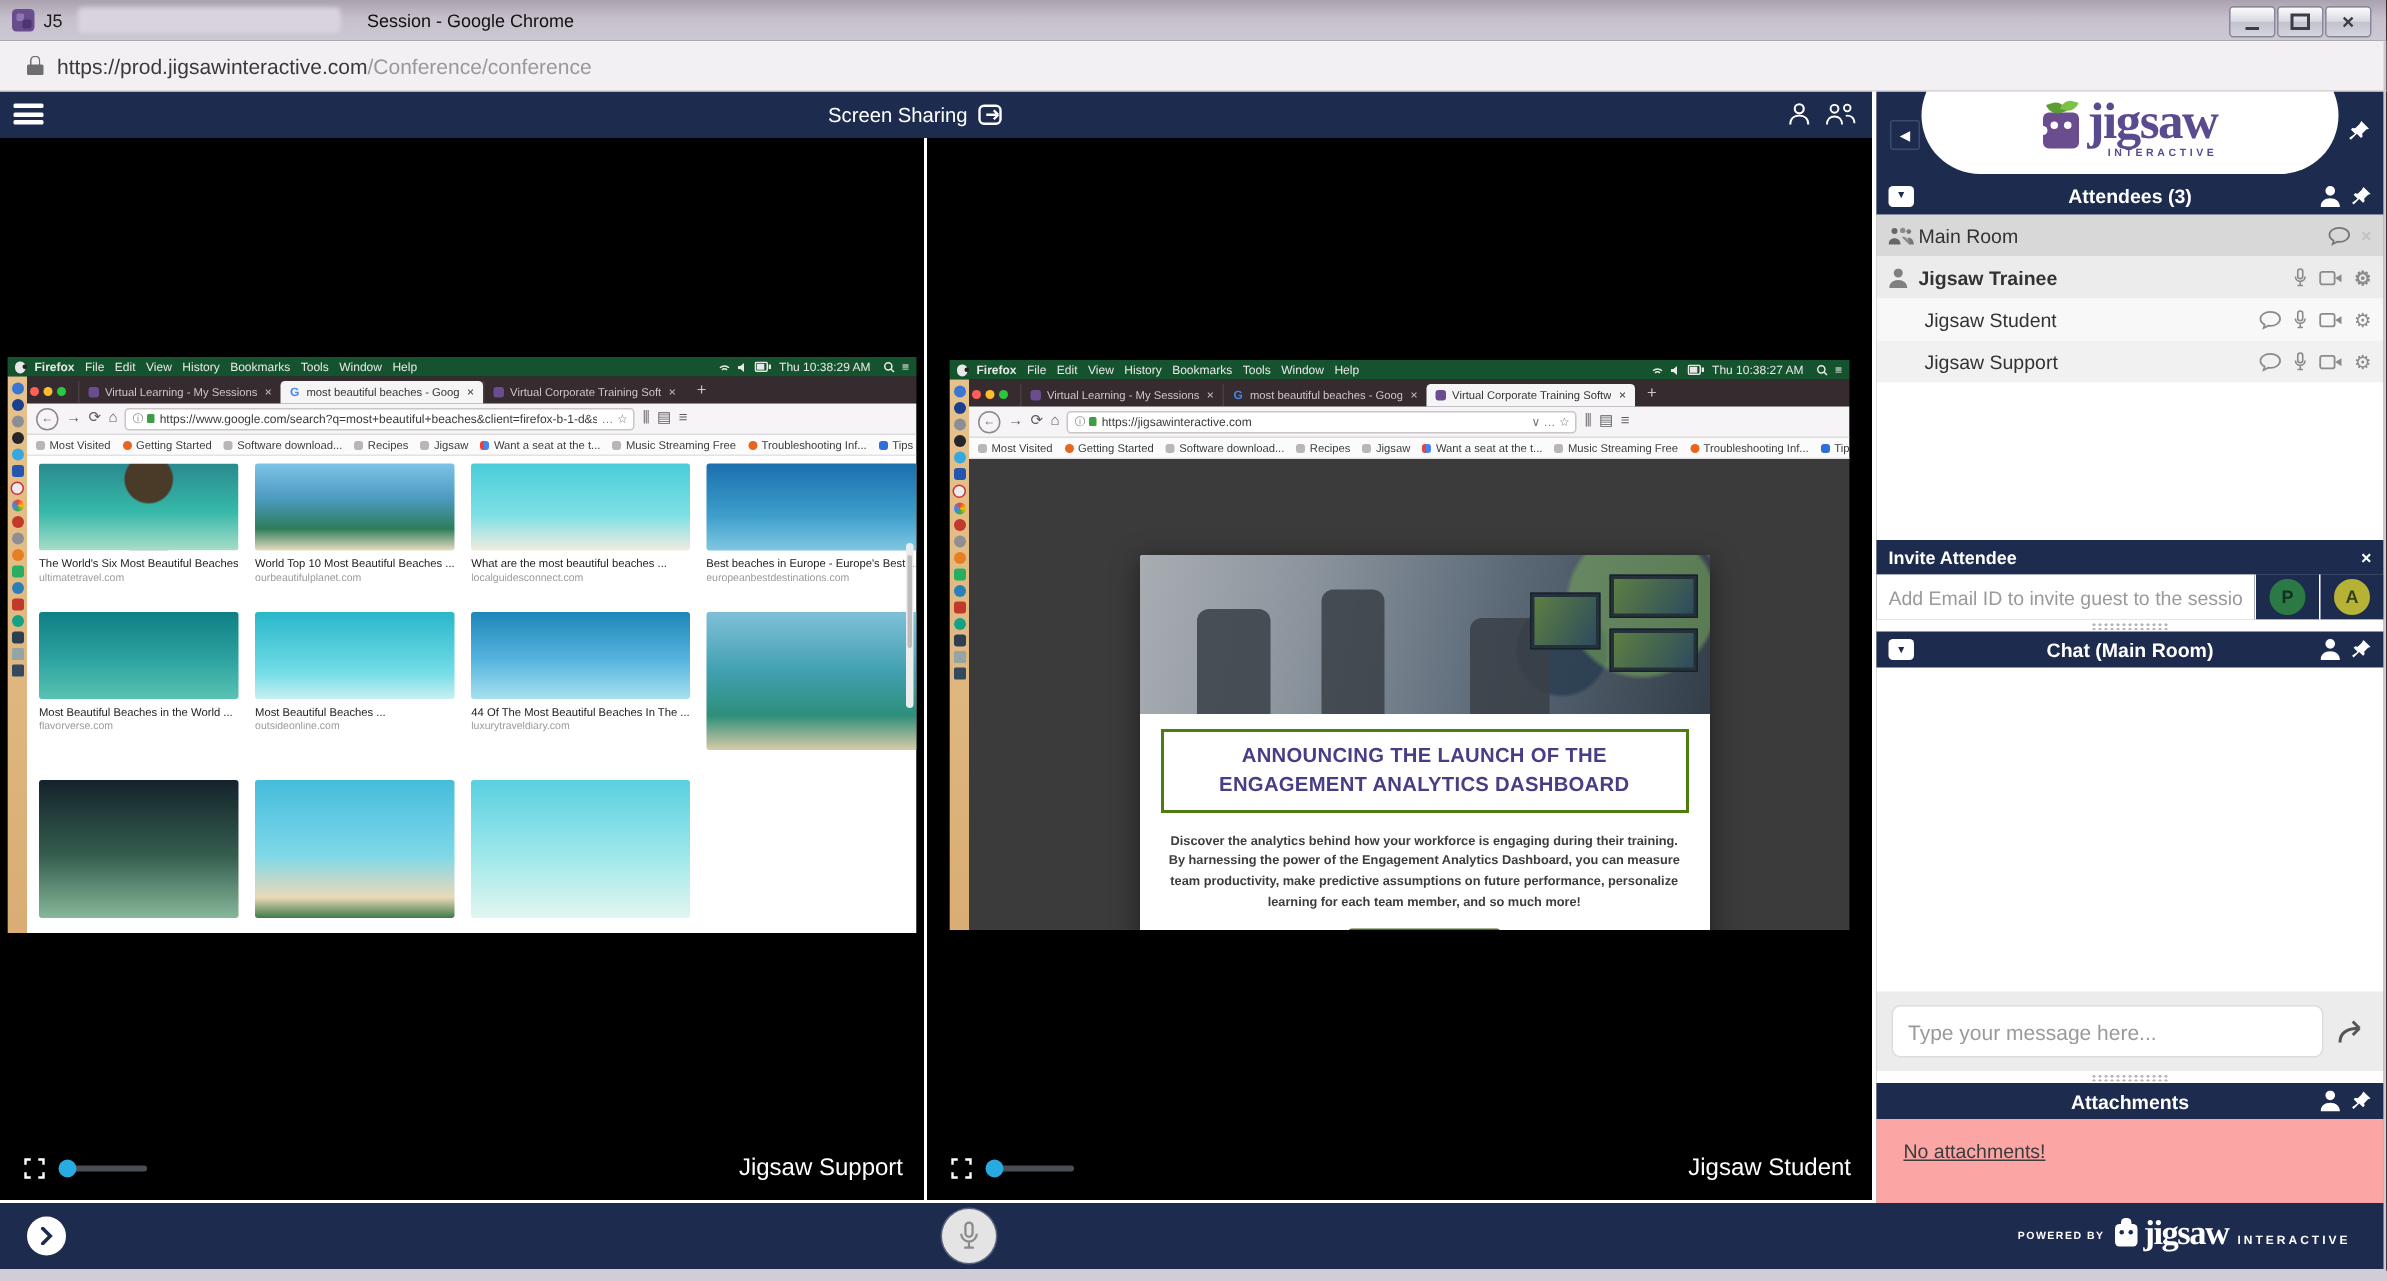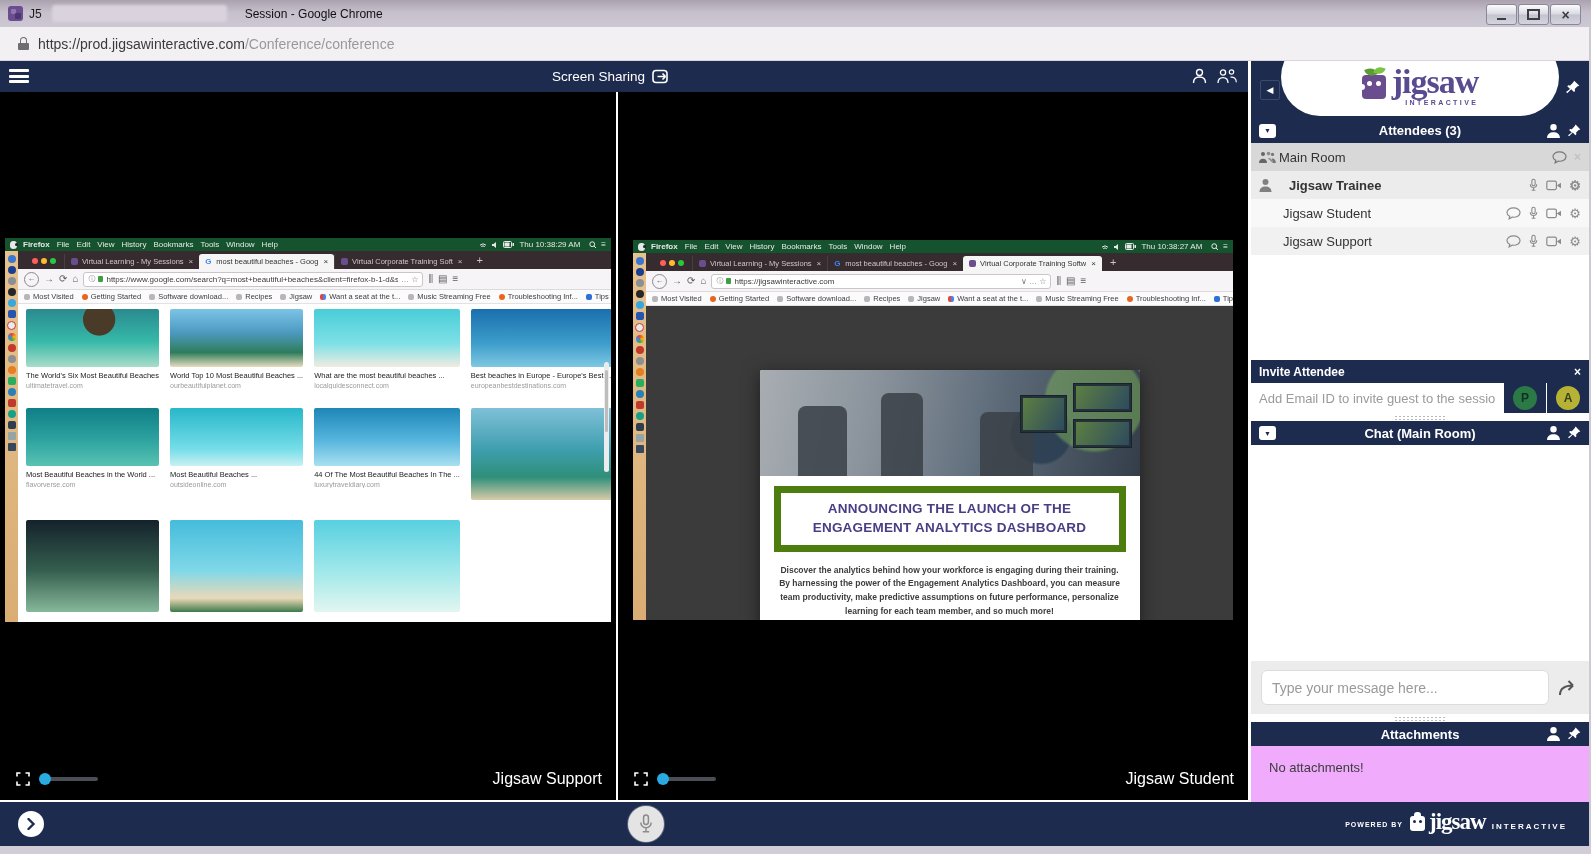--- a/index.html
+++ b/index.html
@@ -77,21 +77,21 @@
   .dk:nth-child(3){background:#8a8f96;}.dk:nth-child(4){background:#26262a;}
   .dk:nth-child(5){background:#37a7e0;}.dk:nth-child(6){background:#2456b0;border-radius:2px;}
   .dk:nth-child(7){background:#e8ecef;border:1px solid #c33;width:7px;height:7px;}
   .dk:nth-child(8){background:conic-gradient(#ea4335,#fbbc05,#34a853,#4285f4,#ea4335);}
   .dk:nth-child(9){background:#c0392b;}.dk:nth-child(10){background:#8e8e93;}
   .dk:nth-child(11){background:#e67e22;}.dk:nth-child(12){background:#27ae60;border-radius:2px;}
   .dk:nth-child(13){background:#2980b9;}.dk:nth-child(14){background:#c0392b;border-radius:2px;}
   .dk:nth-child(15){background:#16a085;}.dk:nth-child(16){background:#2c3e50;border-radius:2px;}
   .dk:nth-child(17){background:#95a5a6;border-radius:1px;}.dk:nth-child(18){background:#34495e;border-radius:1px;}
   .fxwin{flex:1;display:flex;flex-direction:column;min-width:0;}
-  .tabbar{height:18px;background:#362b2f;display:flex;align-items:flex-end;padding-left:12px;flex:none;}
+  .tabbar{height:18px;background:#362b2f;display:flex;align-items:flex-end;padding-left:0;flex:none;}
   .lights{display:flex;gap:3px;align-items:center;margin:0 8px 5px 2px;}
   .lights i{width:6px;height:6px;border-radius:50%;}
   .lights i:nth-child(1){background:#ff5f57;}.lights i:nth-child(2){background:#febc2e;}.lights i:nth-child(3){background:#28c840;}
   .tab{height:15px;display:flex;align-items:center;padding:0 6px;max-width:128px;min-width:0;
     color:#cfc6ca;font-size:7.5px;border-left:1px solid #4a3e42;}
   .tab.active{background:#f6f5f6;color:#333;border-radius:3px 3px 0 0;border-left:none;}
   .tab .fav{width:7px;height:7px;border-radius:2px;margin-right:4px;flex:none;}
   .fav.jig{background:#6a4d8e;}
   .fav.g{background:none;color:#4285f4;font-weight:bold;font-size:8px;line-height:7px;}
   .tab .tlabel{overflow:hidden;white-space:nowrap;text-overflow:ellipsis;}
@@ -142,21 +142,21 @@
   .modal{position:relative;width:380px;margin:64px auto 0;background:#fff;border-radius:2px;
     box-shadow:0 4px 18px rgba(0,0,0,.5);padding-bottom:2px;}
   .modal-x{position:absolute;top:4px;right:7px;color:#555;font-size:11px;line-height:1;}
   .modal-photo{height:106px;margin:0;border-radius:2px 2px 0 0;position:relative;overflow:hidden;
     background:radial-gradient(circle at 88% 30%,rgba(120,170,90,.55) 0 14%,transparent 15%),
                radial-gradient(circle at 74% 60%,rgba(40,60,80,.8) 0 10%,transparent 11%),
                linear-gradient(100deg,#a8adb2 0%,#8a939c 30%,#5c6a78 62%,#333e49 100%);}
   .sil{position:absolute;background:#3a3f46;border-radius:8px 8px 0 0;opacity:.85;}
   .scr{position:absolute;background:#24313b;border:1px solid #18222a;}
   .scr .glow{position:absolute;inset:2px;background:linear-gradient(120deg,#5d7f42,#2d4b5e);}
-  .headline-box{margin:10px 14px 0;border:7px solid #4d7c0f;padding:7px 6px;}
+  .headline-box{margin:10px 14px 0;border:2px solid #4d7c0f;padding:7px 6px;}
   .headline{color:#4b3d85;font-weight:bold;font-size:13.5px;line-height:1.4;text-align:center;letter-spacing:.2px;}
   .modal-body{font-size:8.5px;font-weight:bold;color:#3d3d3d;line-height:1.6;text-align:center;margin:12px 18px 0;}
   .cta{display:block;margin:11px auto 13px;background:#67881f;border:1px solid #51701a;color:#fff;
     font-weight:bold;font-size:9px;letter-spacing:.5px;padding:5px 17px;border-radius:2px;font-family:inherit;}
 
   
   .sidebar{position:absolute;left:1251px;top:60px;width:338px;height:742px;background:#fff;display:flex;flex-direction:column;z-index:20;}
   .sb-logo{height:58px;background:#1d2b4e;position:relative;flex:none;overflow:hidden;}
   .sb-blob{position:absolute;left:30px;right:30px;top:-22px;height:78px;background:#fff;border-radius:40px;}
   .sb-back{position:absolute;left:9px;top:20px;width:18px;height:18px;background:#1d2b4e;border:1px solid #3a4a70;border-radius:2px;
@@ -171,21 +171,21 @@
   .brand-text{display:flex;flex-direction:column;align-items:flex-end;}
   .brand-name{font-family:"Liberation Serif",serif;font-weight:bold;font-size:34px;line-height:.9;color:#5a4b91;letter-spacing:-1px;}
   .brand-tag{font-size:7px;letter-spacing:2.4px;color:#5a4b91;font-weight:bold;margin-top:1px;}
   .sb-hdr{background:#1d2b4e;color:#fff;display:flex;align-items:center;padding:0 8px;flex:none;position:relative;}
   .sb-hdr .title{position:absolute;left:0;right:0;text-align:center;font-weight:bold;font-size:13px;}
   .sb-hdr .rt{margin-left:auto;display:flex;align-items:center;gap:7px;z-index:1;}
   .dd-btn{width:17px;height:14px;background:#fff;border-radius:3px;color:#1d2b4e;font-size:7px;
     display:flex;align-items:center;justify-content:center;z-index:1;}
   .att-hdr{height:25px;}
   .att-row{display:flex;align-items:center;padding:0 8px;font-size:13px;color:#333;flex:none;}
-  .att-row .nm{margin-left:17px;white-space:nowrap;overflow:hidden;}
+  .att-row .nm{margin-left:7px;white-space:nowrap;overflow:hidden;}
   .att-row .icons{margin-left:auto;display:flex;align-items:center;gap:7px;}
   .row-mainroom{height:28px;background:#d8d8d8;}
   .row-m0{height:28px;background:#ececec;font-weight:bold;}
   .row-m1{height:28px;background:#f8f8f8;}
   .row-m2{height:28px;background:#f1f1f1;}
   .row-m1 .nm,.row-m2 .nm{margin-left:24px;font-weight:normal;}
   .gear-g{font-size:13px;color:#8b8b8b;line-height:1;}
   .x-lite{color:#c2c2c2;font-size:12px;font-weight:bold;}
   .att-space{flex:none;height:105px;background:#fff;}
   .inv-hdr{height:23px;background:#1d2b4e;color:#fff;display:flex;align-items:center;padding:0 8px;flex:none;}
@@ -200,21 +200,21 @@
   .cb-p{background:#2b7a45;}
   .cb-a{background:#b5b235;}
   .grip{height:8px;background:#fff;display:flex;align-items:center;justify-content:center;flex:none;}
   .grip i{width:52px;height:5px;background:radial-gradient(#b8b8b8 1px,transparent 1.1px);background-size:4px 3px;}
   .chat-hdr{height:24px;justify-content:center;}
   .chat-body{flex:1;background:#fff;min-height:0;}
   .chat-inputzone{height:53px;background:#ececec;display:flex;align-items:center;padding:0 10px;flex:none;gap:8px;}
   .chat-input{flex:1;height:33px;border:1px solid #dcdcdc;border-radius:6px;padding:0 10px;font-size:14px;font-family:inherit;color:#333;outline:none;min-width:0;}
   .chat-input::placeholder{color:#9a9a9a;}
   .att2-hdr{height:24px;}
-  .att2-body{height:56px;background:#f0abfc;font-size:13px;color:#3c3c3c;padding:14px 0 0 18px;box-sizing:border-box;flex:none;}
+  .att2-body{height:56px;background:#fca5a5;font-size:13px;color:#3c3c3c;padding:14px 0 0 18px;box-sizing:border-box;flex:none;text-decoration:underline;}
 
   
   .bottombar{position:absolute;left:0;right:0;top:802px;height:44px;background:#1d2b4e;z-index:25;}
   .bb-next{position:absolute;left:18px;top:9px;width:26px;height:26px;border-radius:50%;background:#fff;
     display:flex;align-items:center;justify-content:center;}
   .bb-mic{position:absolute;left:628px;top:4px;width:36px;height:36px;border-radius:50%;background:#e4e4e4;
     display:flex;align-items:center;justify-content:center;box-shadow:0 0 0 1px rgba(255,255,255,.25);}
   .powered{position:absolute;right:24px;top:8px;display:flex;align-items:center;color:#fff;}
   .pw-label{font-size:7px;font-weight:bold;letter-spacing:1px;margin-right:7px;margin-top:6px;}
   .puz-w{width:15px;height:15px;background:#fff;border-radius:3px;position:relative;margin:4px 4px 0 0;}

